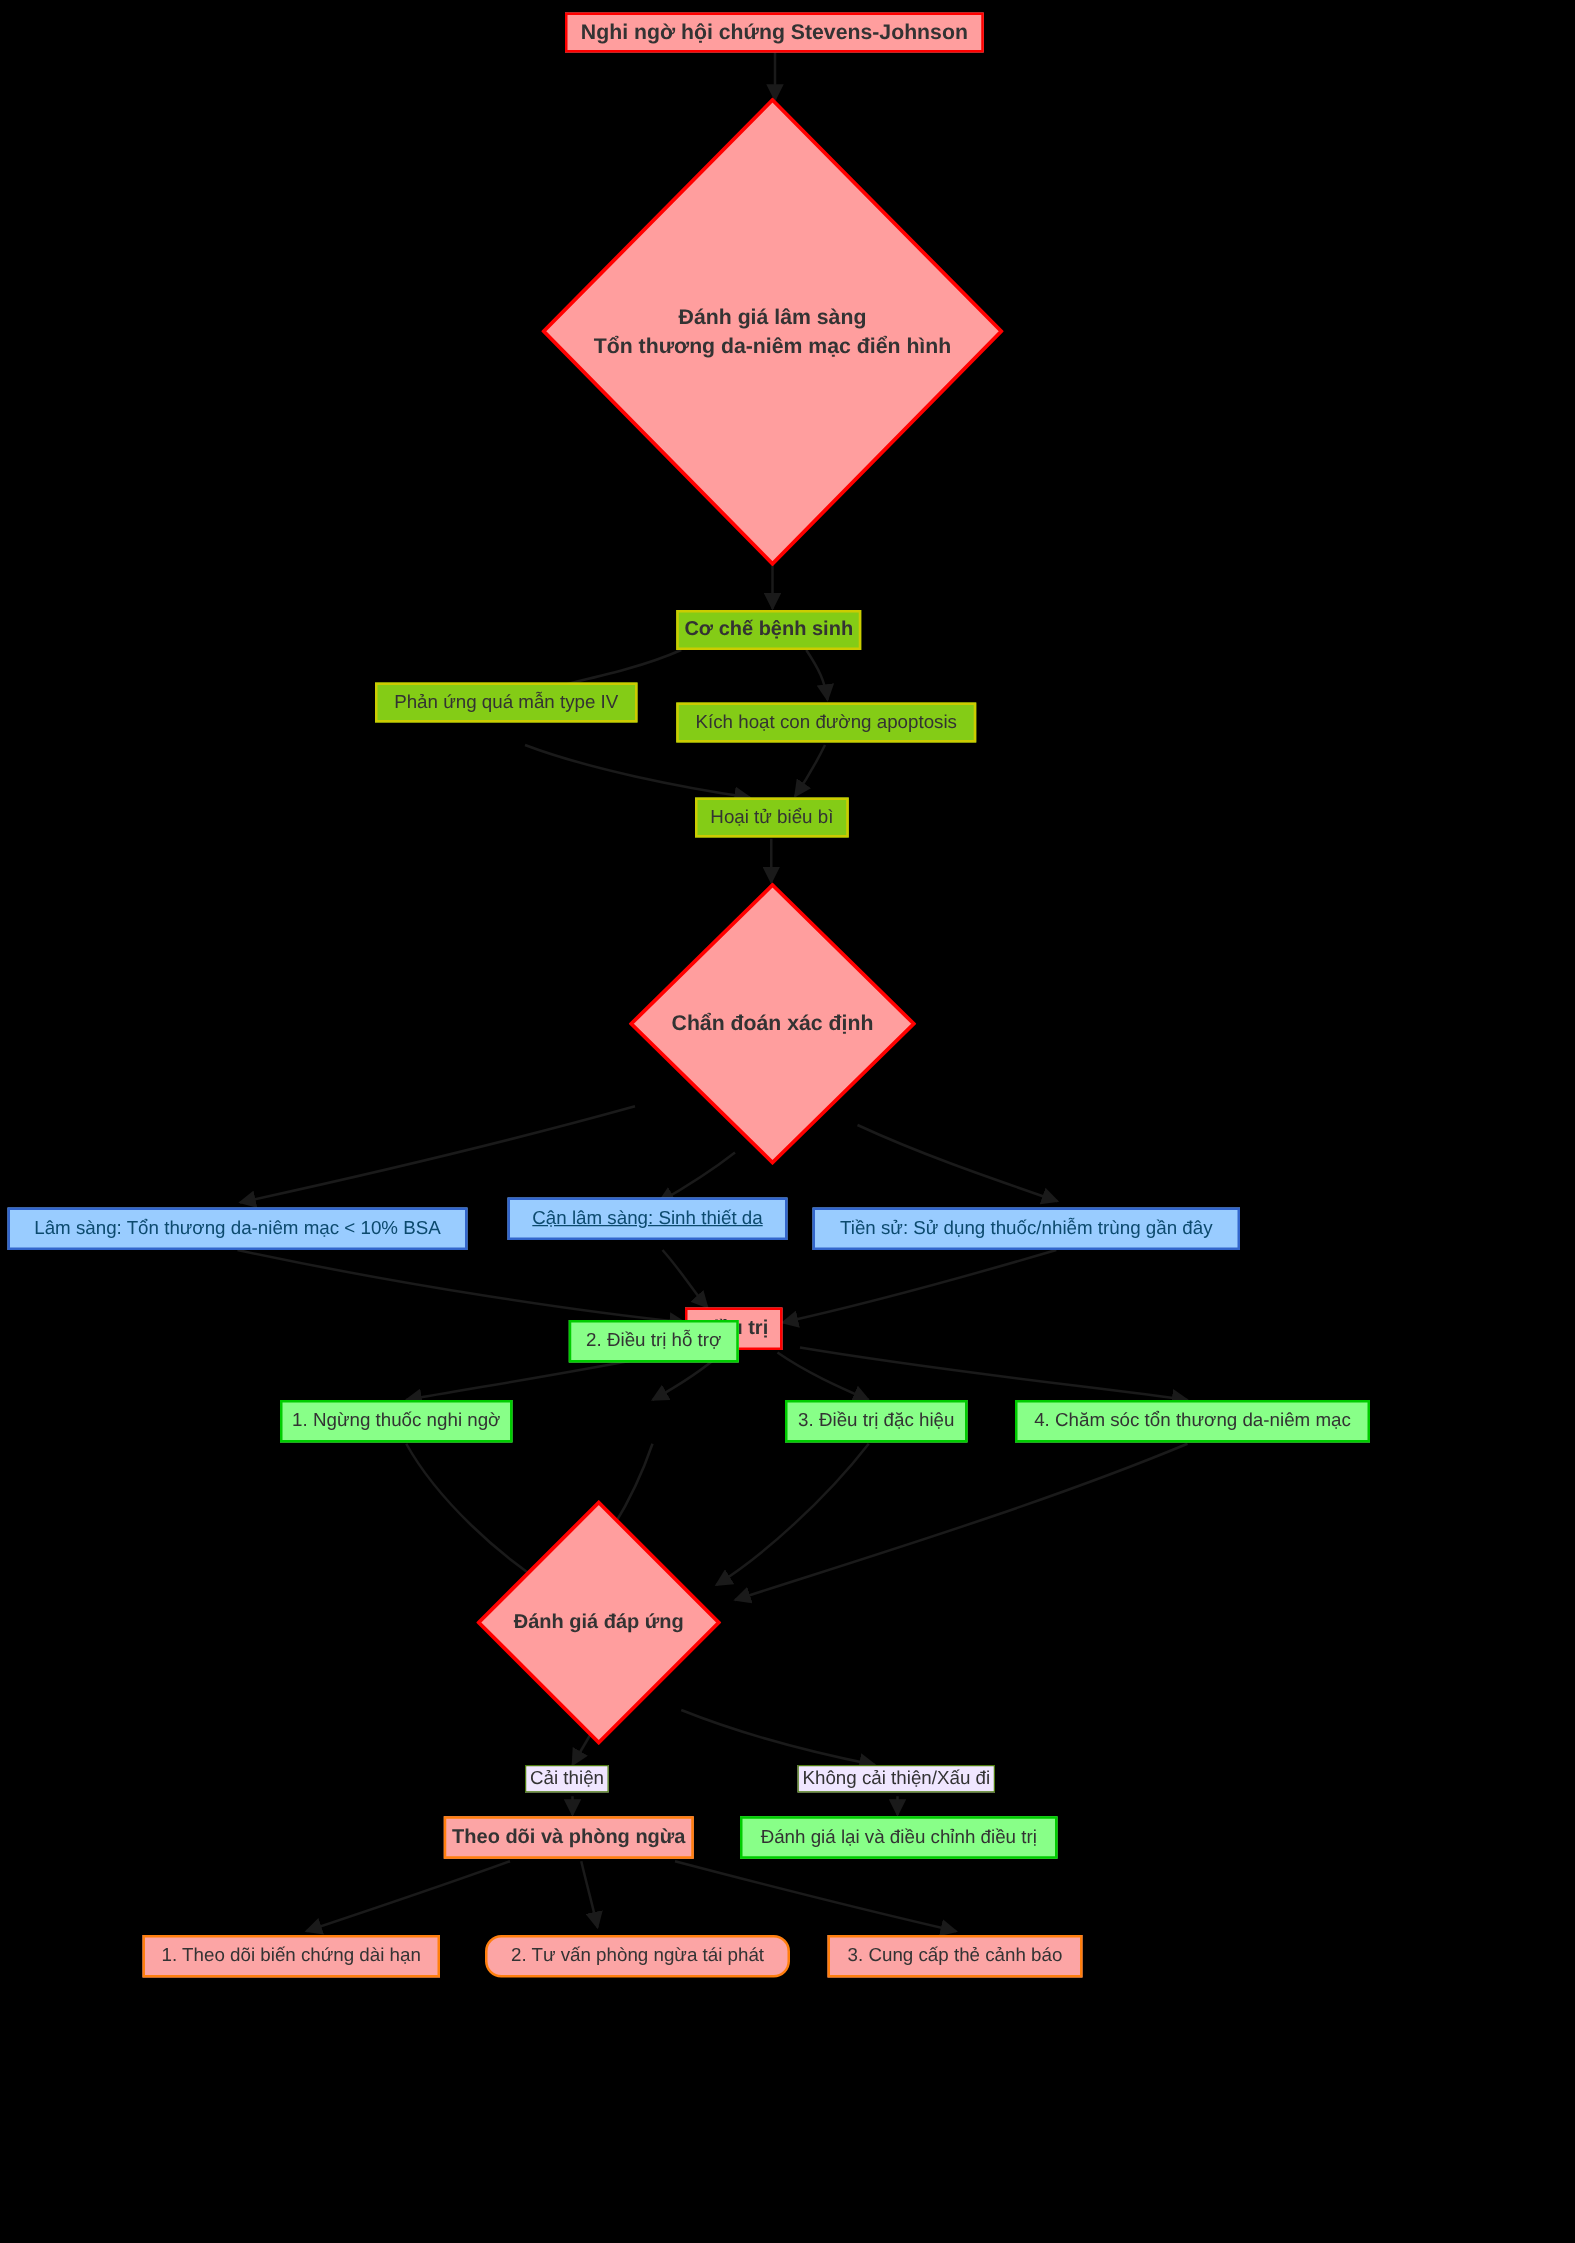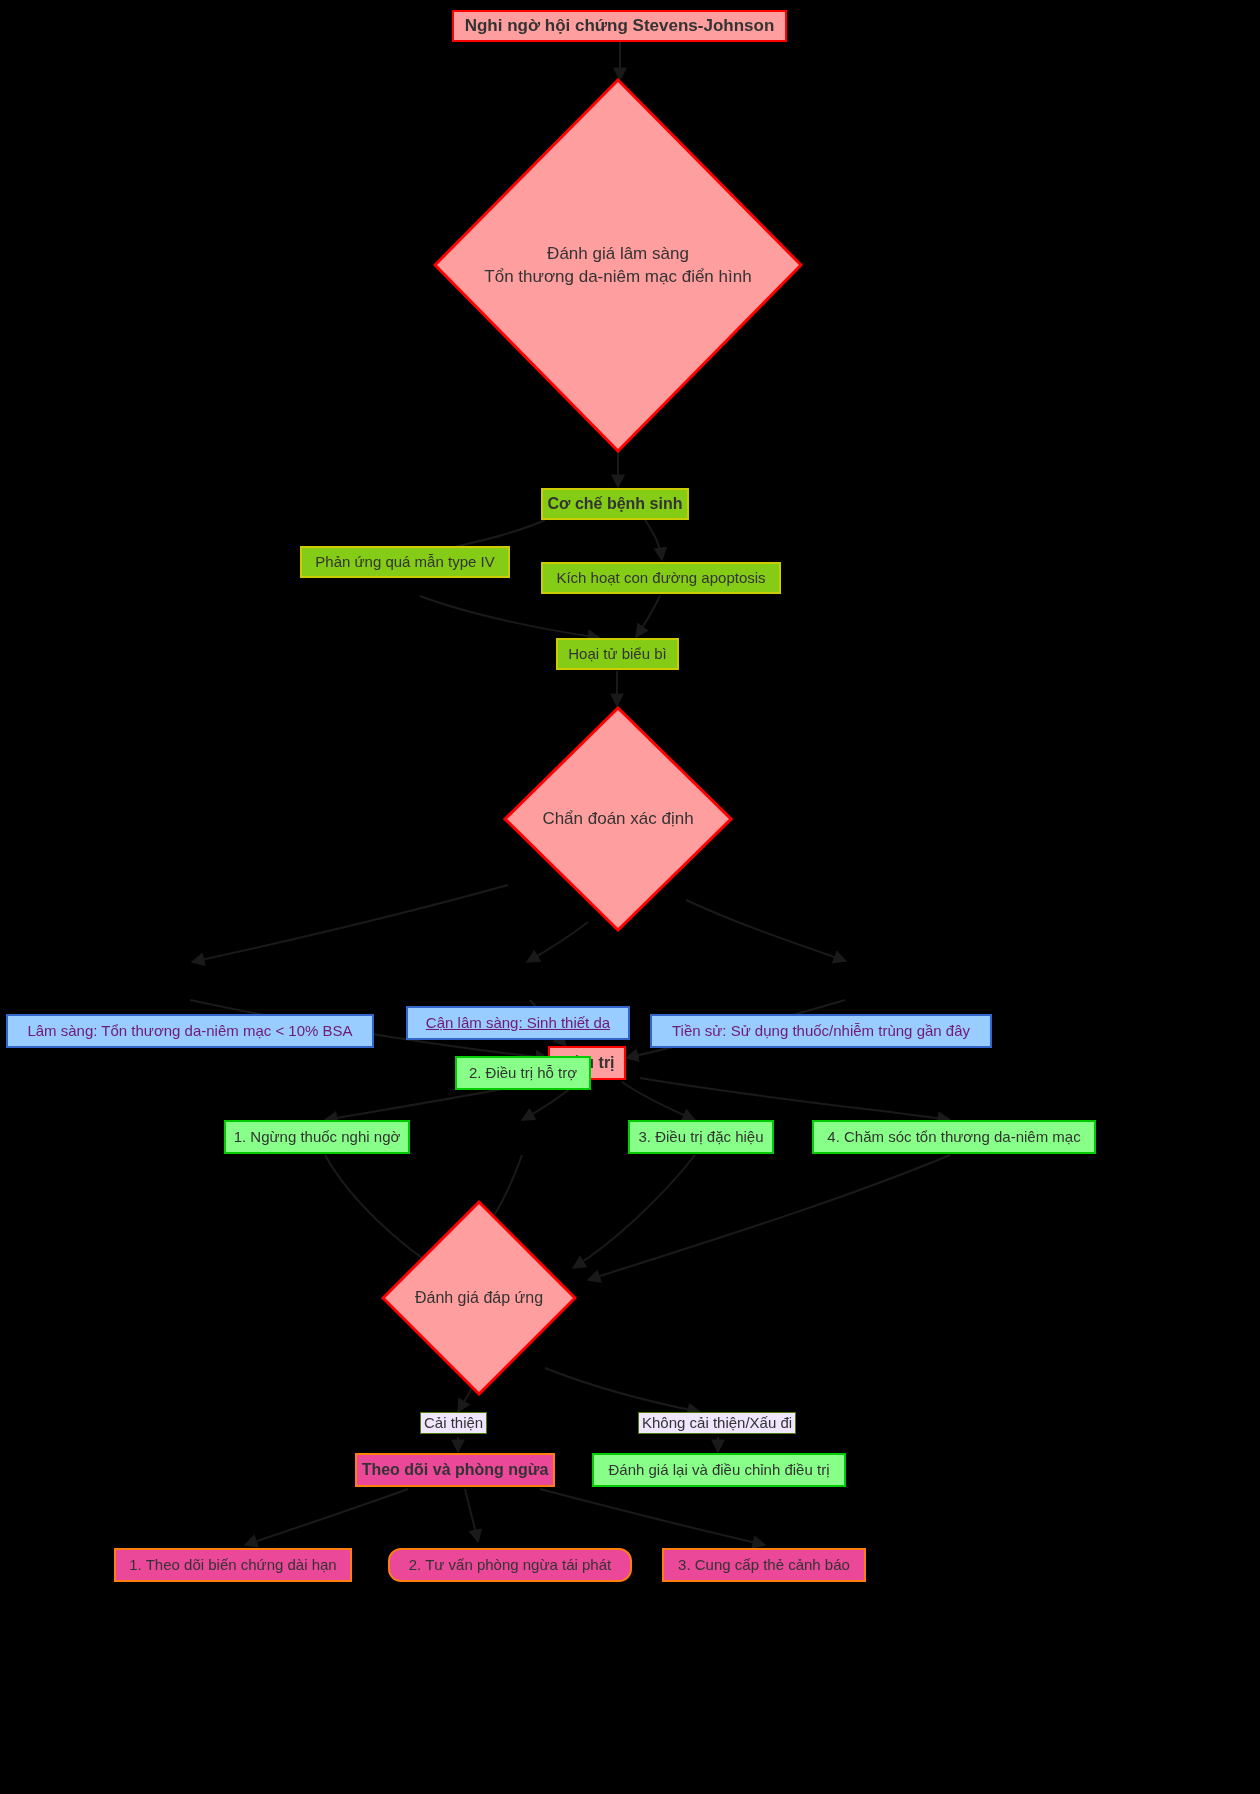--- a/index.html
+++ b/index.html
@@ -53,30 +53,29 @@
   }
   .rect.yellow-fill {
     background: #84cc16;
     border-color: #cccc00;
     color: #333333;
   }
   .rect.yellow-fill.strong { font-weight: bold; }
   .rect.blue-fill {
     background: #99ccff;
     border-color: #3366cc;
-    color: #701a75;
-    margin-top: 48px;
+    color: #0c4a6e;
   }
   .rect.green-fill {
     background: #88ff88;
     border-color: #00cc00;
     color: #333333;
   }
   .rect.orange-fill {
-    background: #ec4899;
+    background: #fca5a5;
     border-color: #ff7f0e;
     color: #333333;
   }
   .rect.orange-fill.strong { font-weight: bold; }
   
   .diamond-wrap {
     position: absolute;
   }
   .diamond-wrap .dshape {
     position: absolute;
@@ -87,21 +86,21 @@
   .diamond-wrap .dlabel {
     position: absolute;
     left: 0; top: 0;
     width: 100%;
     height: 100%;
     display: flex;
     flex-direction: column;
     align-items: center;
     justify-content: center;
     text-align: center;
-    font-weight: normal;
+    font-weight: bold;
     color: #333333;
     white-space: nowrap;
     line-height: 1.3;
   }
   
   .edge-label {
     position: absolute;
     background: #f0e6ff;
     color: #333333;
     border: 1px solid #4d7c0f;

